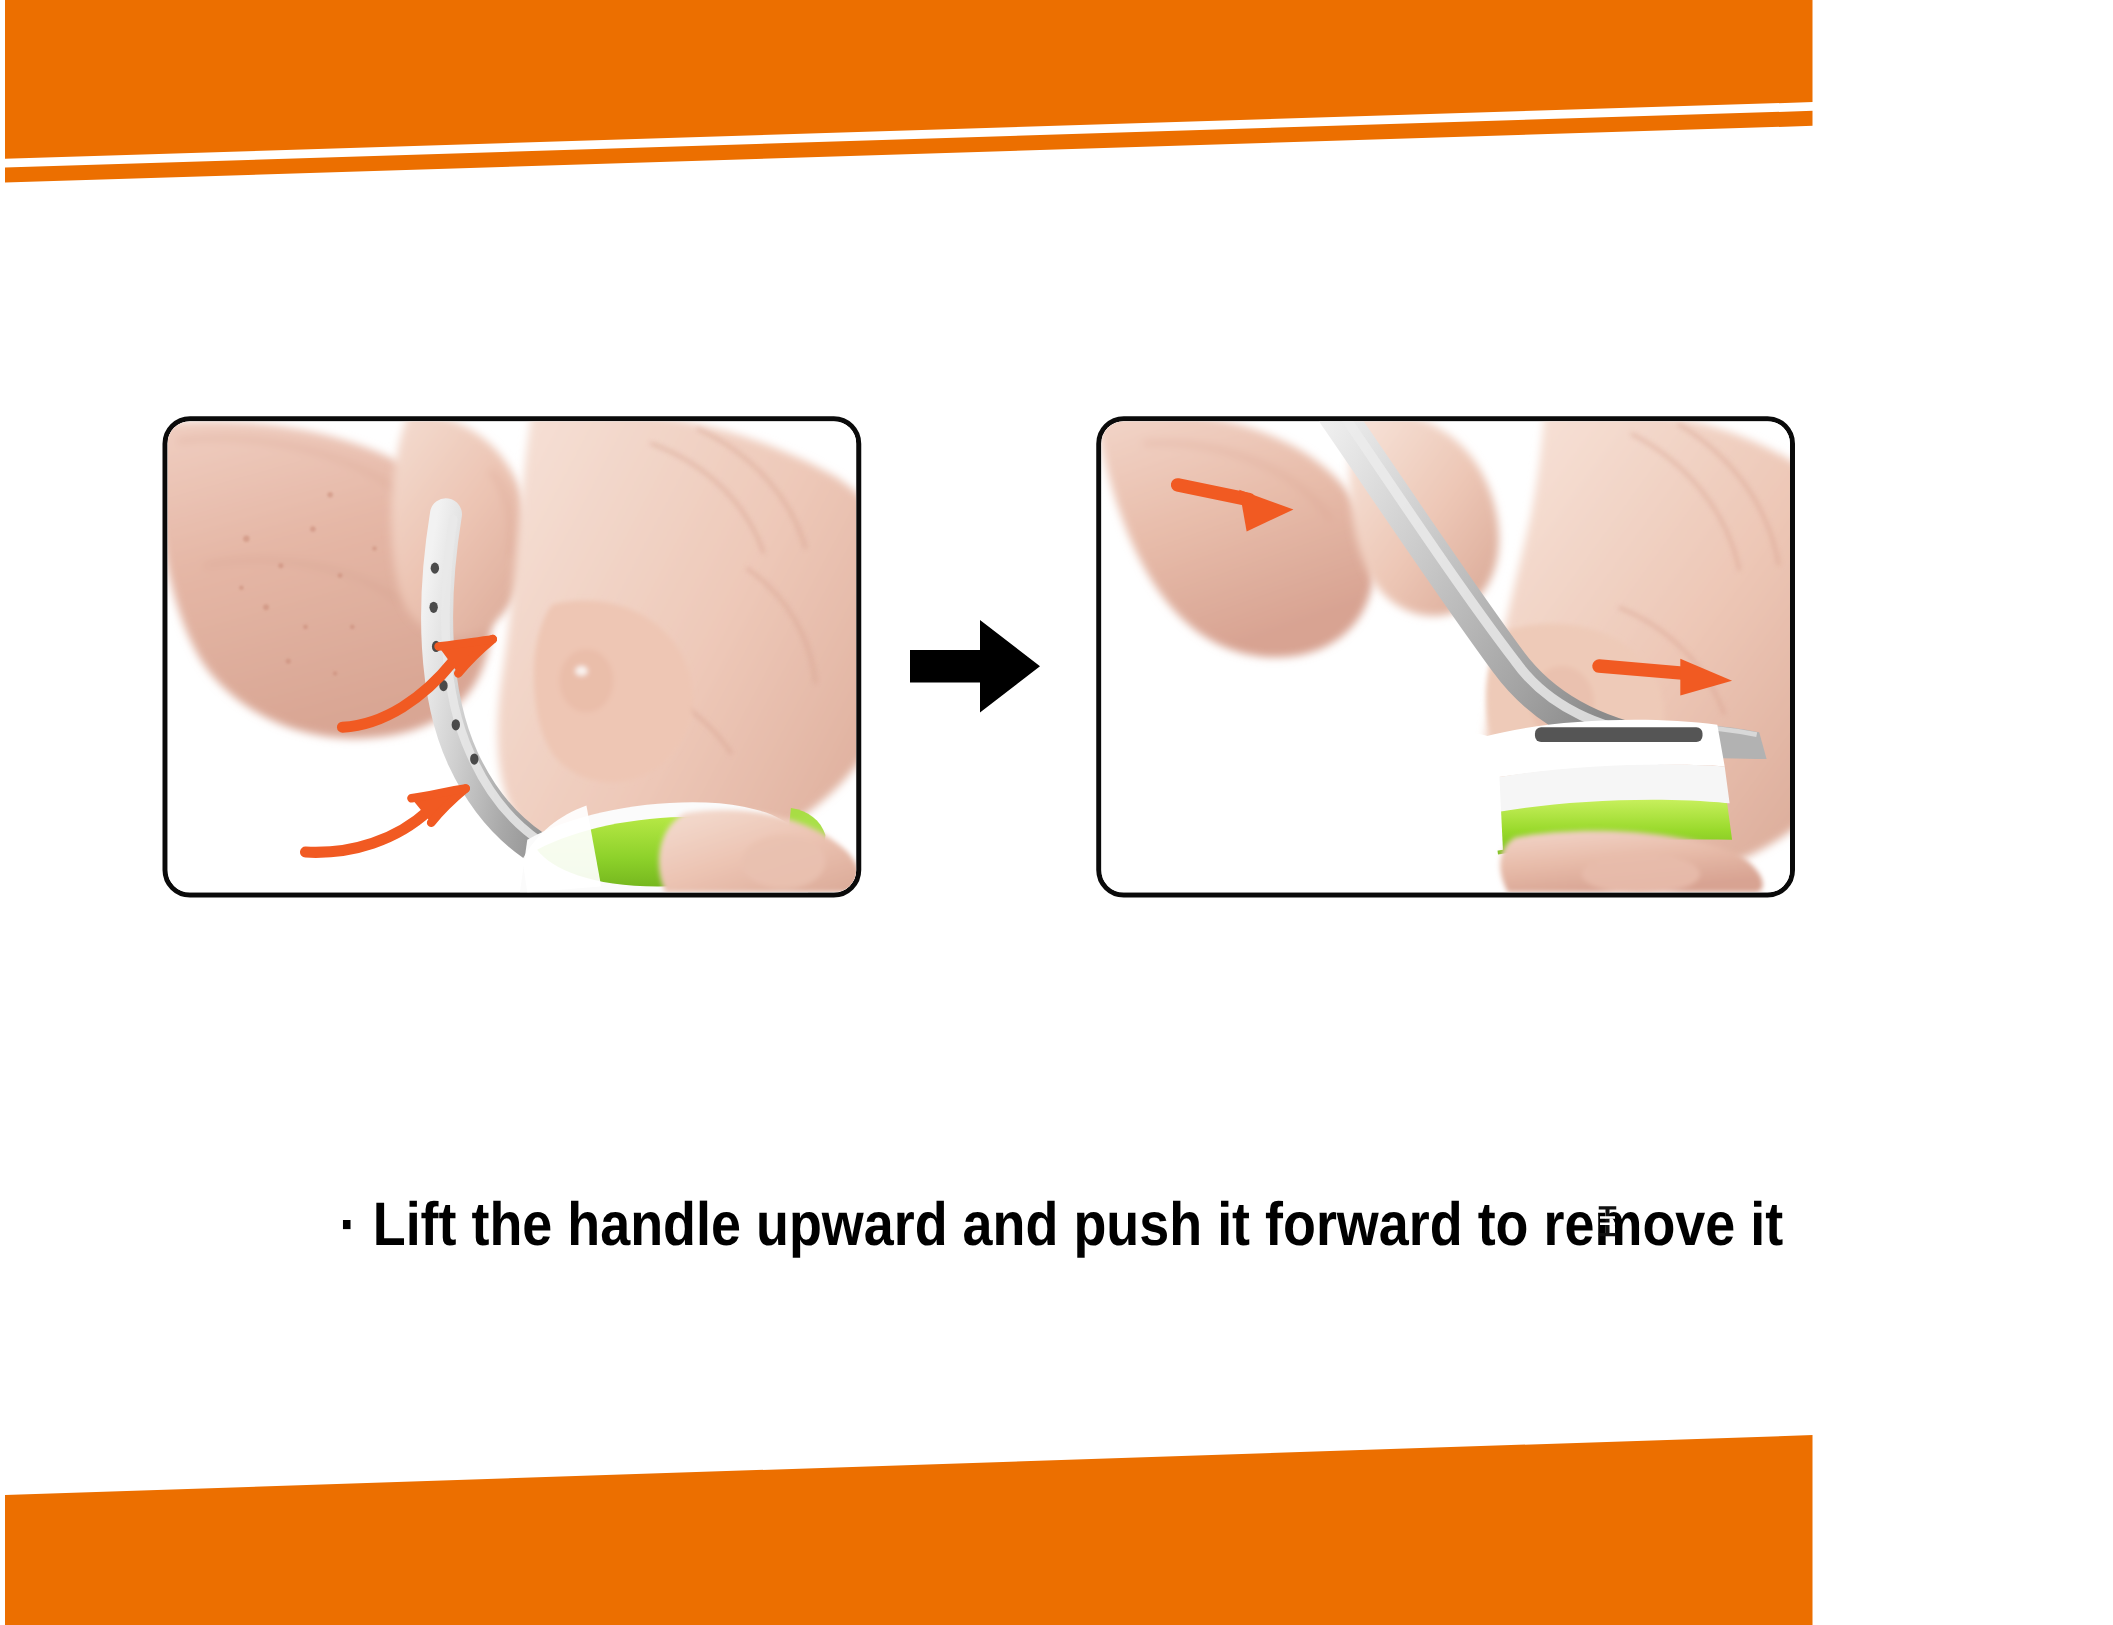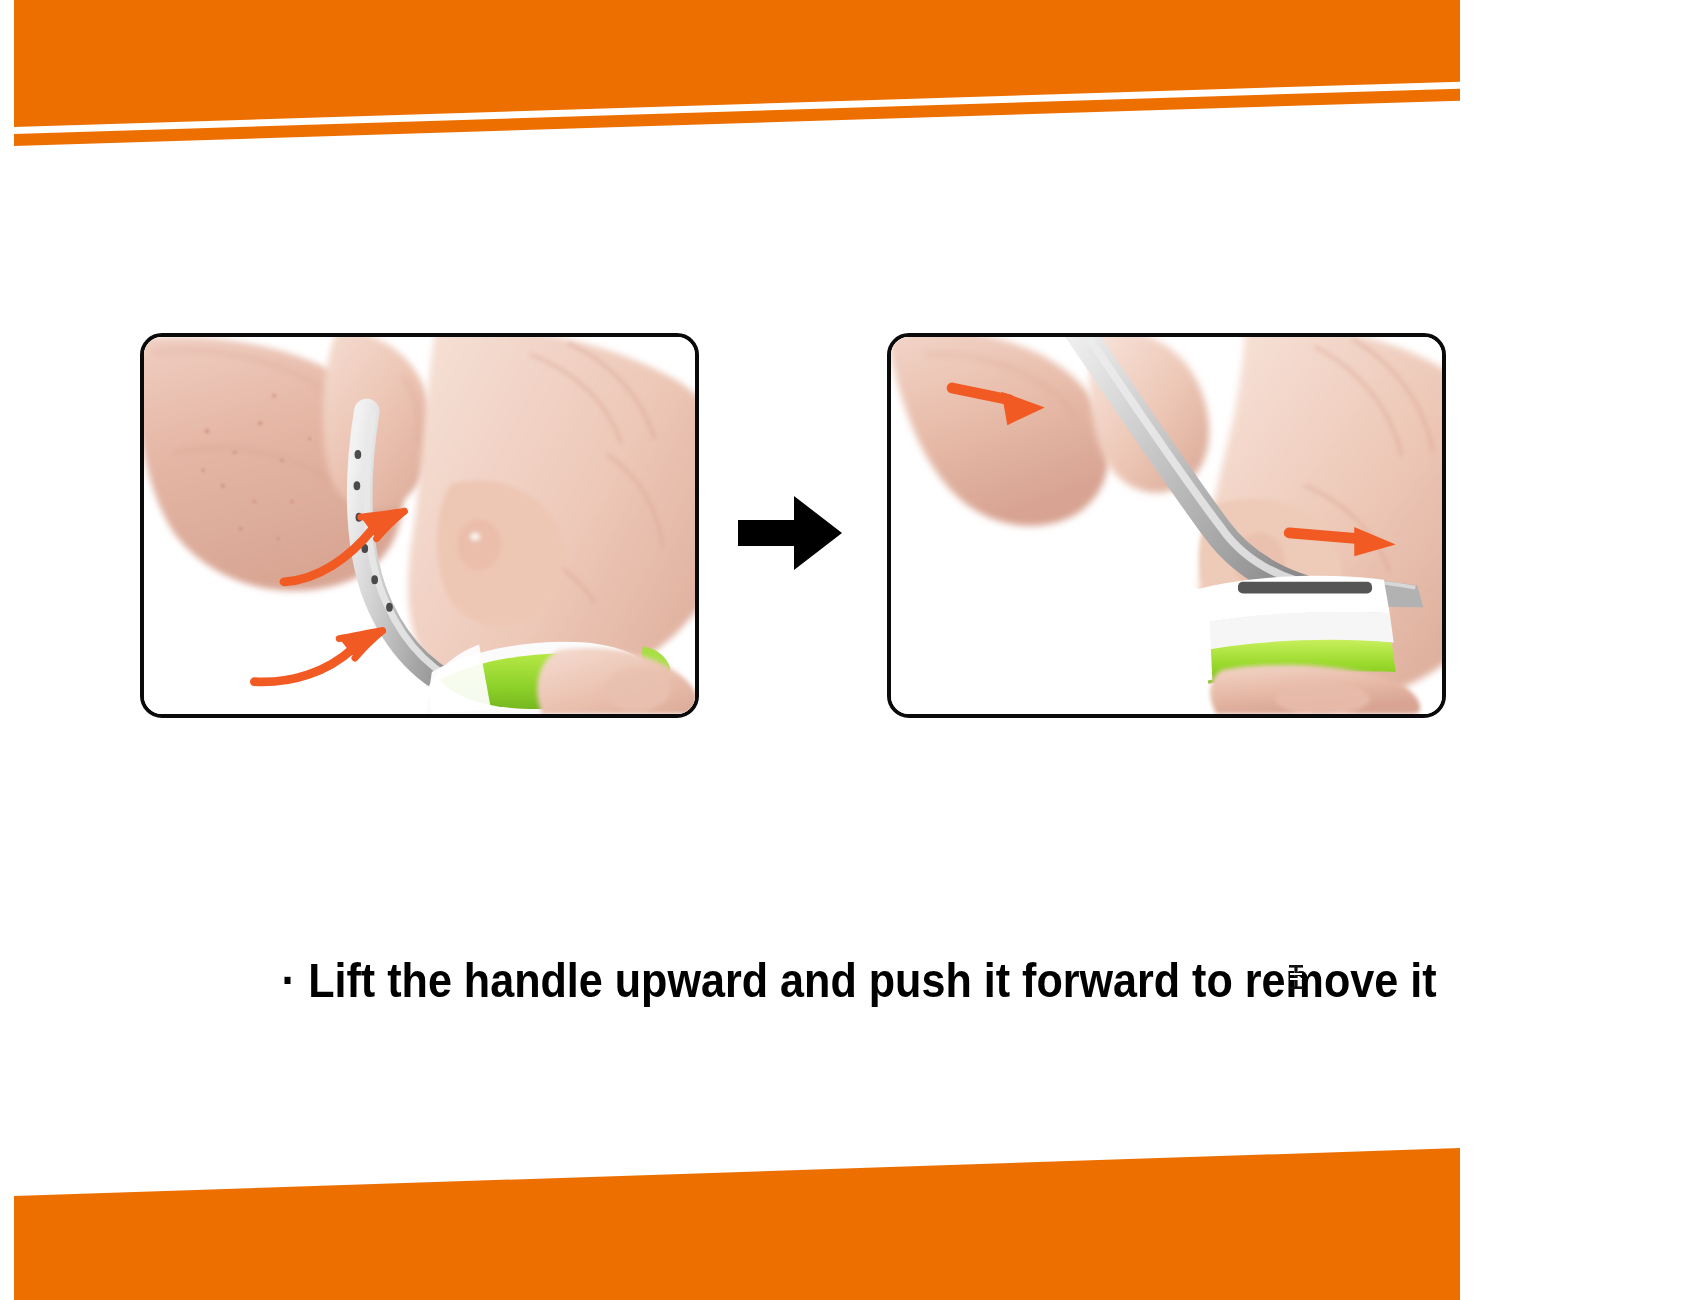--- a/index.html
+++ b/index.html
@@ -2,21 +2,21 @@
 <html><head>
 <meta charset="utf-8">
 <style>
   html,body{margin:0;padding:0;}
   body{
     width:1690px;height:1300px;
     background:#ffffff;
     font-family:"Liberation Sans","DejaVu Sans",sans-serif;
     overflow:hidden;position:relative;
   }
-  .stage{position:absolute;left:14px;top:0;width:1446px;height:1300px;overflow:hidden;background:#fff;}
+  .stage{position:absolute;left:4px;top:0;width:1446px;height:1300px;overflow:hidden;background:#fff;}
 
   
   .band-svg{position:absolute;left:0;top:0;width:1690px;height:1300px;pointer-events:none;}
 
   
   .panel{
     position:absolute;
     border:4px solid #0a0a0a;
     border-radius:22px;
     background:#ffffff;

